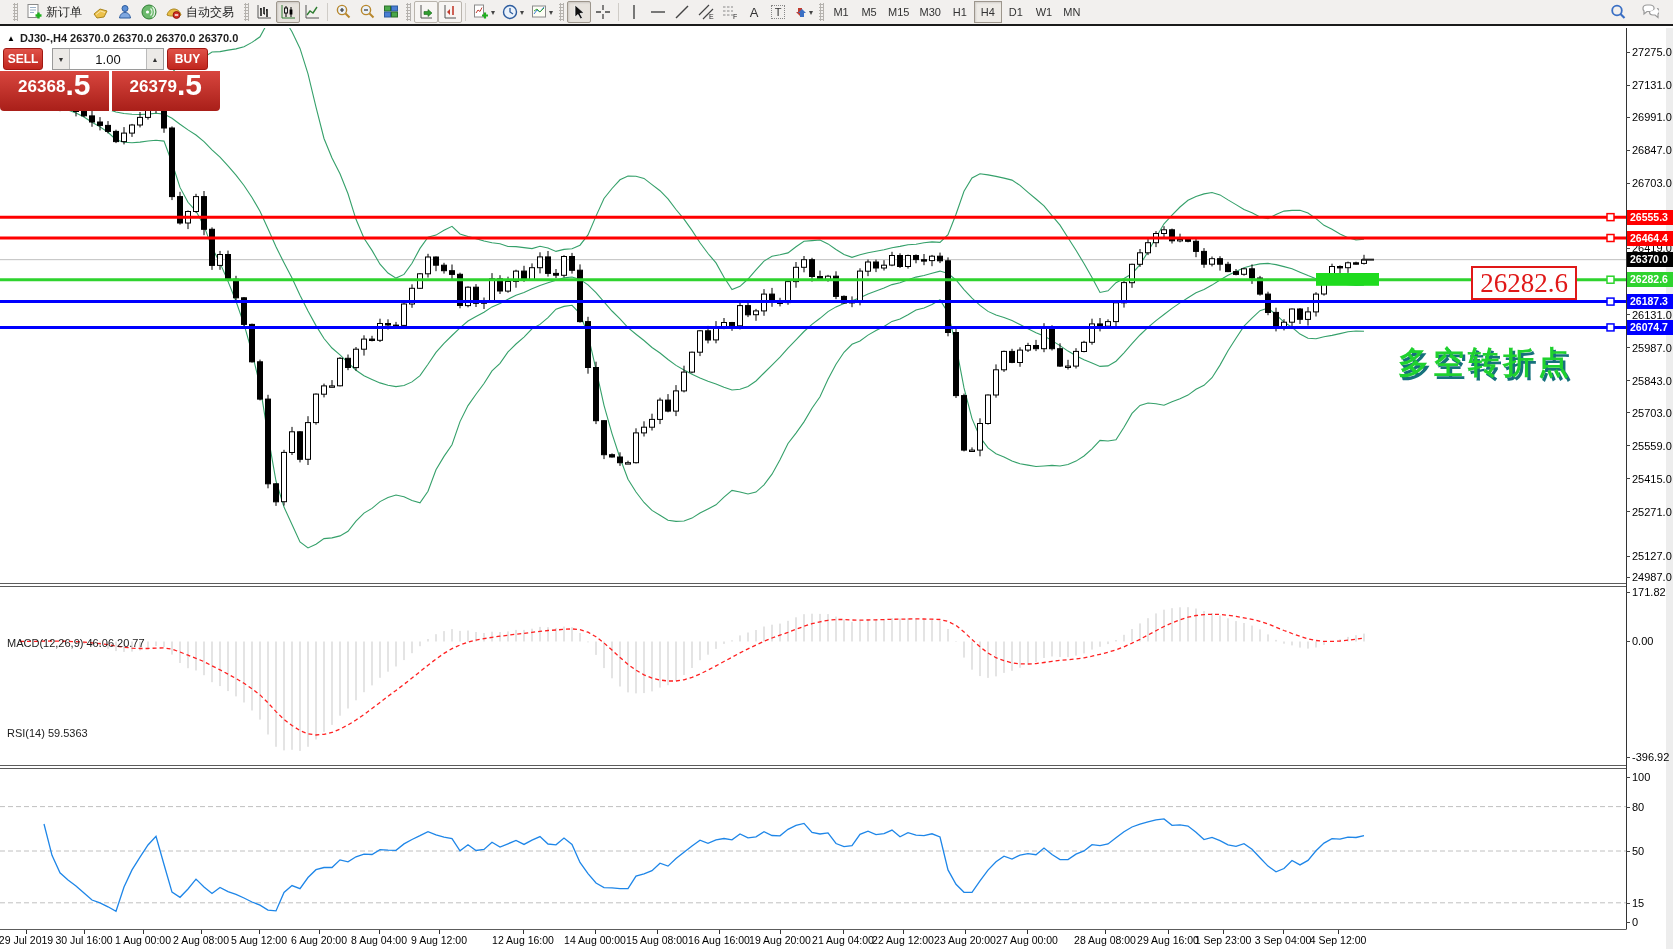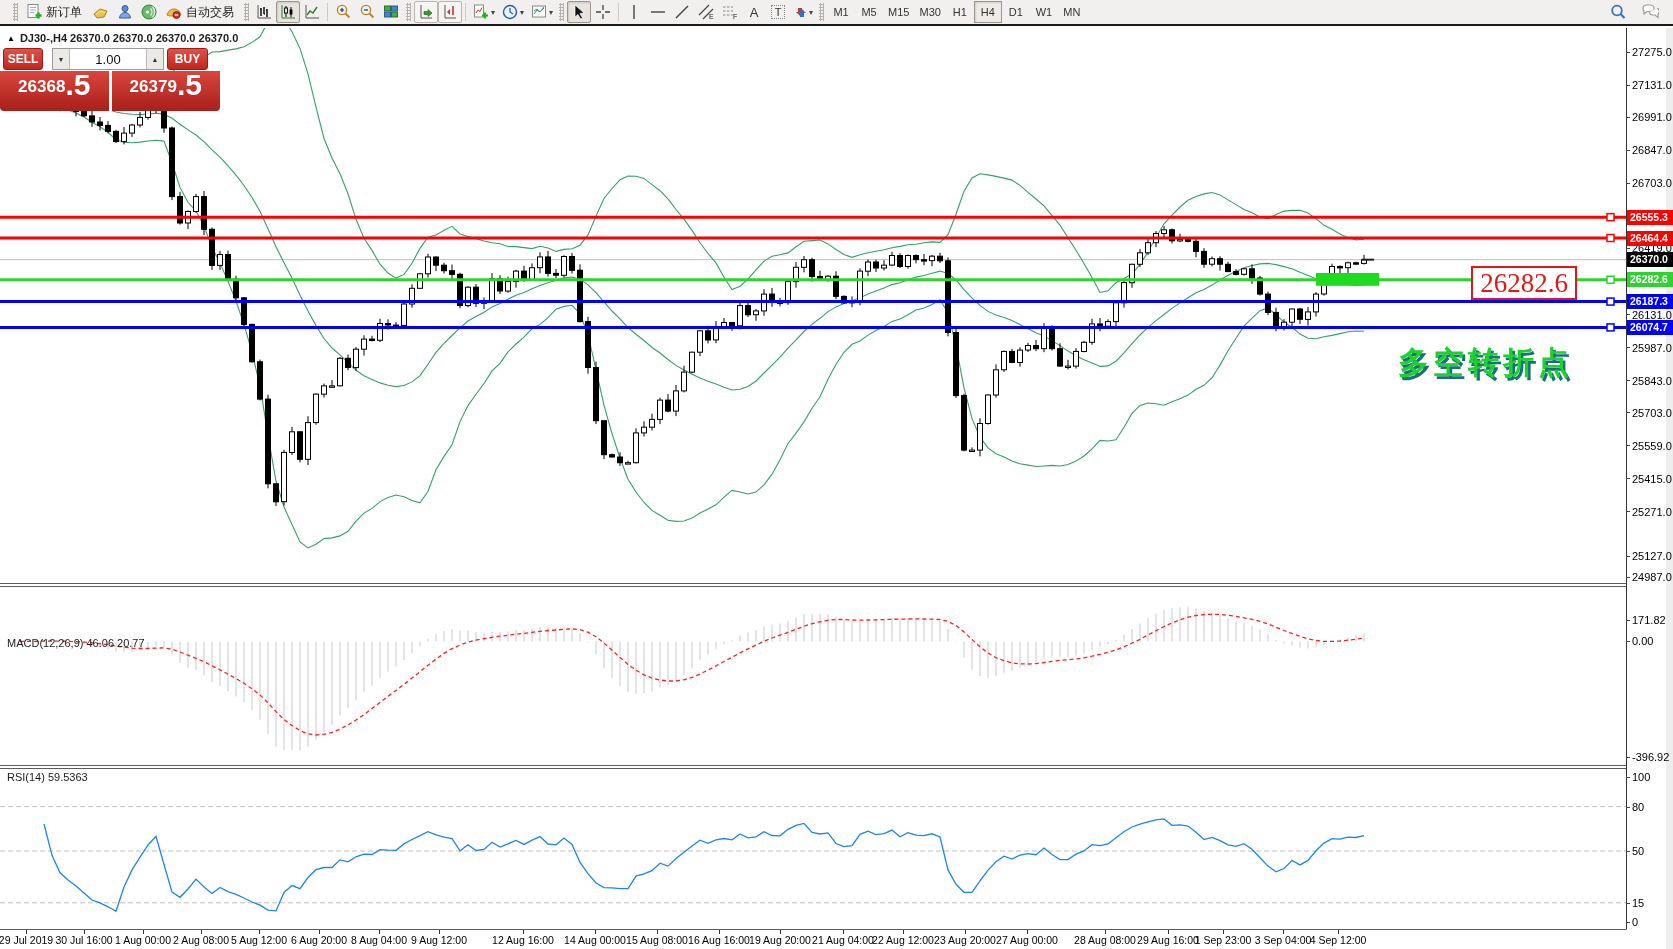--- a/index.html
+++ b/index.html
@@ -828,21 +828,21 @@
       <line x1="0" x2="1626" y1="902.8" y2="902.8" stroke="#c0c0c0" stroke-width="1" stroke-dasharray="5 3"></line>
       <path d="M44,824.0L52,855.3L60,872.8L68,880.0L76,885.9L84,893.1L92,900.0L100,902.9L108,906.8L116,911.3L124,887.0L132,869.9L140,857.1L148,845.0L156,836.3L164,864.5L172,892.1L180,897.3L188,889.0L196,879.1L204,887.0L212,893.5L220,887.4L228,891.6L236,894.4L244,898.0L252,902.0L260,905.1L268,910.1L276,910.9L284,892.4L292,885.6L300,888.7L308,877.5L316,869.7L324,867.5L332,867.5L340,859.9L348,861.8L356,856.8L364,854.1L372,854.5L380,849.7L388,850.2L396,850.3L404,843.9L412,839.5L420,835.7L428,831.6L436,834.9L444,837.2L452,838.7L460,850.8L468,844.8L476,850.5L484,849.5L492,842.3L500,847.0L508,843.8L516,840.5L524,844.4L532,840.1L540,836.6L548,844.0L556,844.8L564,838.1L572,844.4L580,862.5L588,873.6L596,883.0L604,887.6L612,887.9L620,888.7L628,888.7L636,876.1L644,873.8L652,870.7L660,863.2L668,866.1L676,858.6L684,852.3L692,846.1L700,840.2L708,843.4L716,839.8L724,838.5L732,839.8L740,833.9L748,837.9L756,836.8L764,831.7L772,835.5L780,835.8L788,829.3L796,825.4L804,823.4L812,832.5L820,834.0L828,832.9L836,843.5L844,846.6L852,845.6L860,834.3L868,831.2L876,834.6L884,833.6L892,830.1L900,836.8L908,832.6L916,835.1L924,835.7L932,833.8L940,837.0L948,869.9L956,884.3L964,892.3L972,892.3L980,880.8L988,870.1L996,861.8L1004,856.2L1012,859.0L1020,855.1L1028,853.7L1036,854.7L1044,848.1L1052,854.5L1060,859.6L1068,859.6L1076,854.2L1084,850.9L1092,844.7L1100,845.6L1108,844.0L1116,837.7L1124,831.8L1132,827.0L1140,824.2L1148,821.9L1156,819.8L1164,818.9L1172,825.3L1180,824.9L1188,826.0L1196,832.3L1204,839.6L1212,837.4L1220,840.6L1228,844.8L1236,846.4L1244,843.6L1252,849.2L1260,857.8L1268,866.1L1276,871.8L1284,868.5L1292,860.5L1300,864.9L1308,860.4L1316,850.8L1324,843.1L1332,838.6L1340,839.2L1348,837.1L1356,837.5L1364,835.7" fill="none" stroke="#1e86e8" stroke-width="1.3"></path>
     </svg>
 
   <div class="symbol-title">
     <span class="tri">▲</span>
     <span>DJ30-,H4  26370.0 26370.0 26370.0 26370.0</span>
   </div>
 
   <div class="pane-label" style="top:589px;margin-top:48px;">MACD(12,26,9) 46.06 20.77</div>
-  <div class="pane-label" style="top:771px;">RSI(14) 59.5363</div>
+  <div class="pane-label" style="top:727px;">RSI(14) 59.5363</div>
 
   <div class="trade-panel">
     <div class="tp-row1">
       <div class="btn-sell">SELL</div>
       <div class="vol-spin">
         <div class="spin-btn dn">▼</div>
         <div class="vol-val">1.00</div>
         <div class="spin-btn up">▲</div>
       </div>
       <div class="btn-buy">BUY</div>
@@ -922,21 +922,21 @@
       <div class="ptick" style="top: 543.011px;">
         <i></i>
         <span>24987.0</span>
       </div>
       <div class="pbox" style="top: 181.645px; background: rgb(255, 0, 0);">26555.3</div>
       <div class="pbox" style="top: 202.503px; background: rgb(255, 0, 0);">26464.4</div>
       <div class="pbox" style="top: 244.219px; background: rgb(46, 211, 46);">26282.6</div>
       <div class="pbox" style="top: 266.087px; background: rgb(0, 0, 255);">26187.3</div>
       <div class="pbox" style="top: 291.925px; background: rgb(0, 0, 255);">26074.7</div>
       <div class="pbox" style="top: 224.164px; background: rgb(0, 0, 0);">26370.0</div>
-      <div class="ptick" style="top: 586px;">
+      <div class="ptick" style="top: 558px;">
         <i></i>
         <span>171.82</span>
       </div>
       <div class="ptick" style="top: 607px;">
         <i></i>
         <span>0.00</span>
       </div>
       <div class="ptick" style="top: 723px;">
         <i></i>
         <span>-396.92</span>

